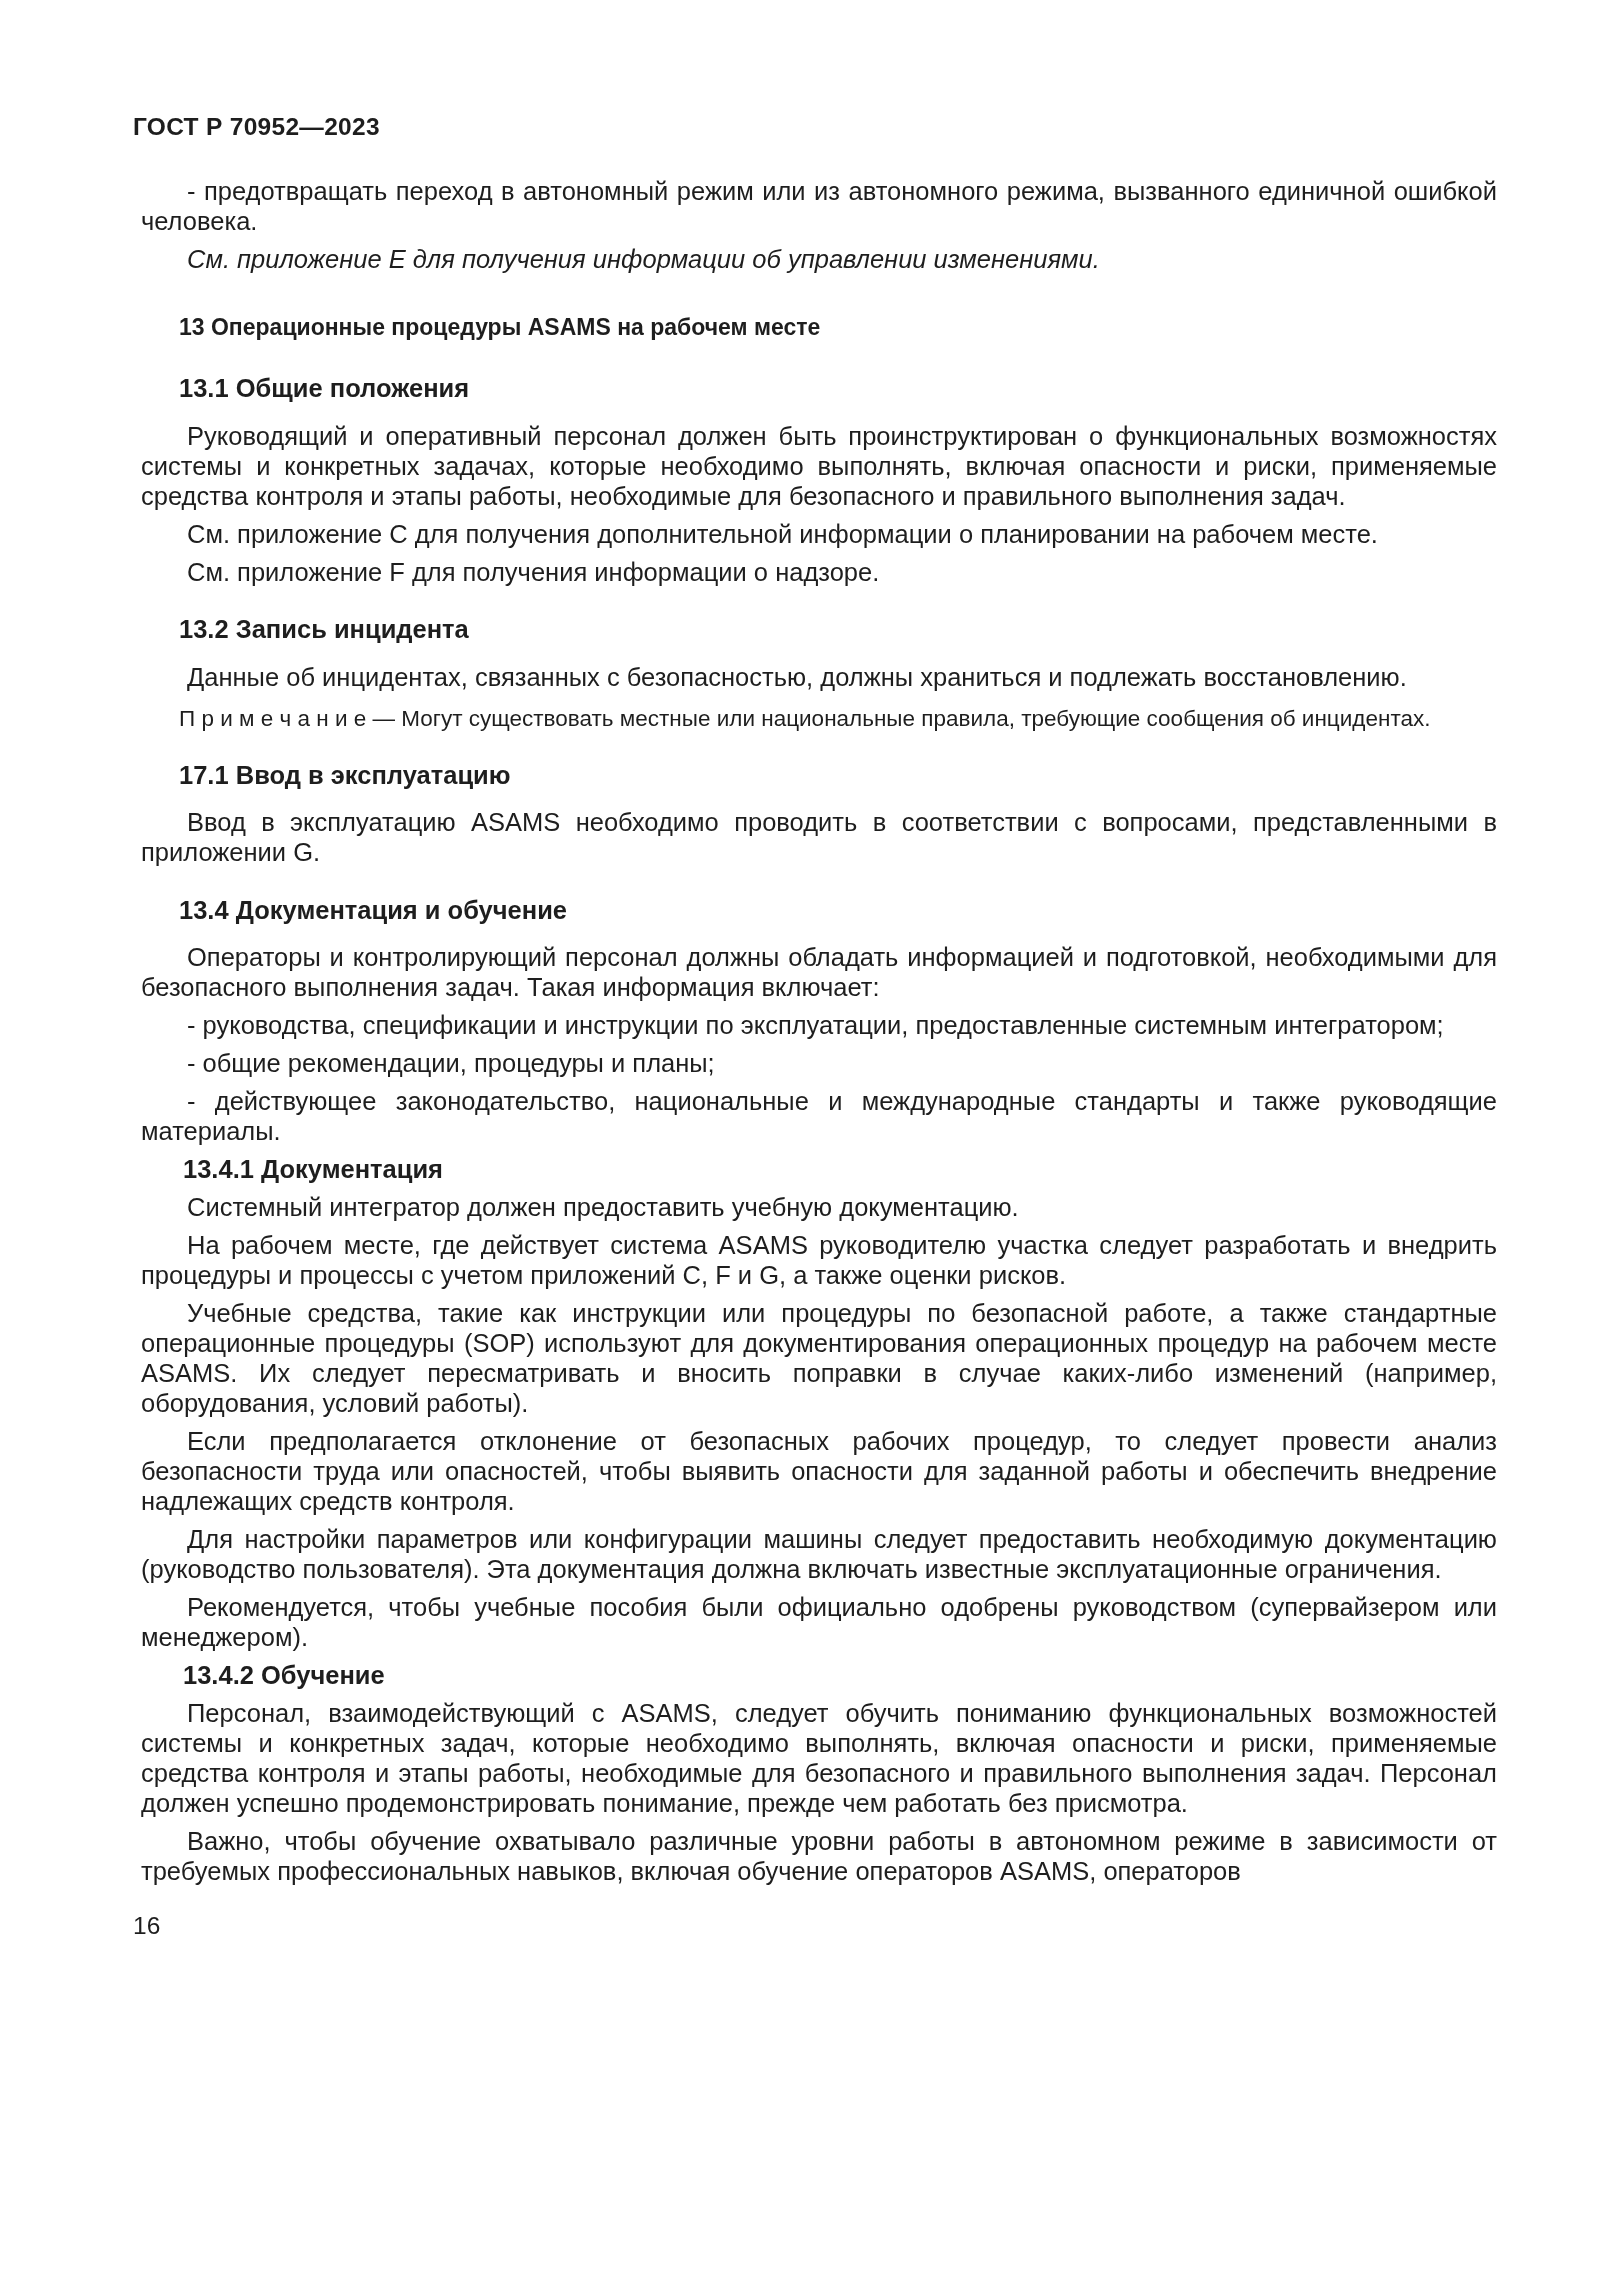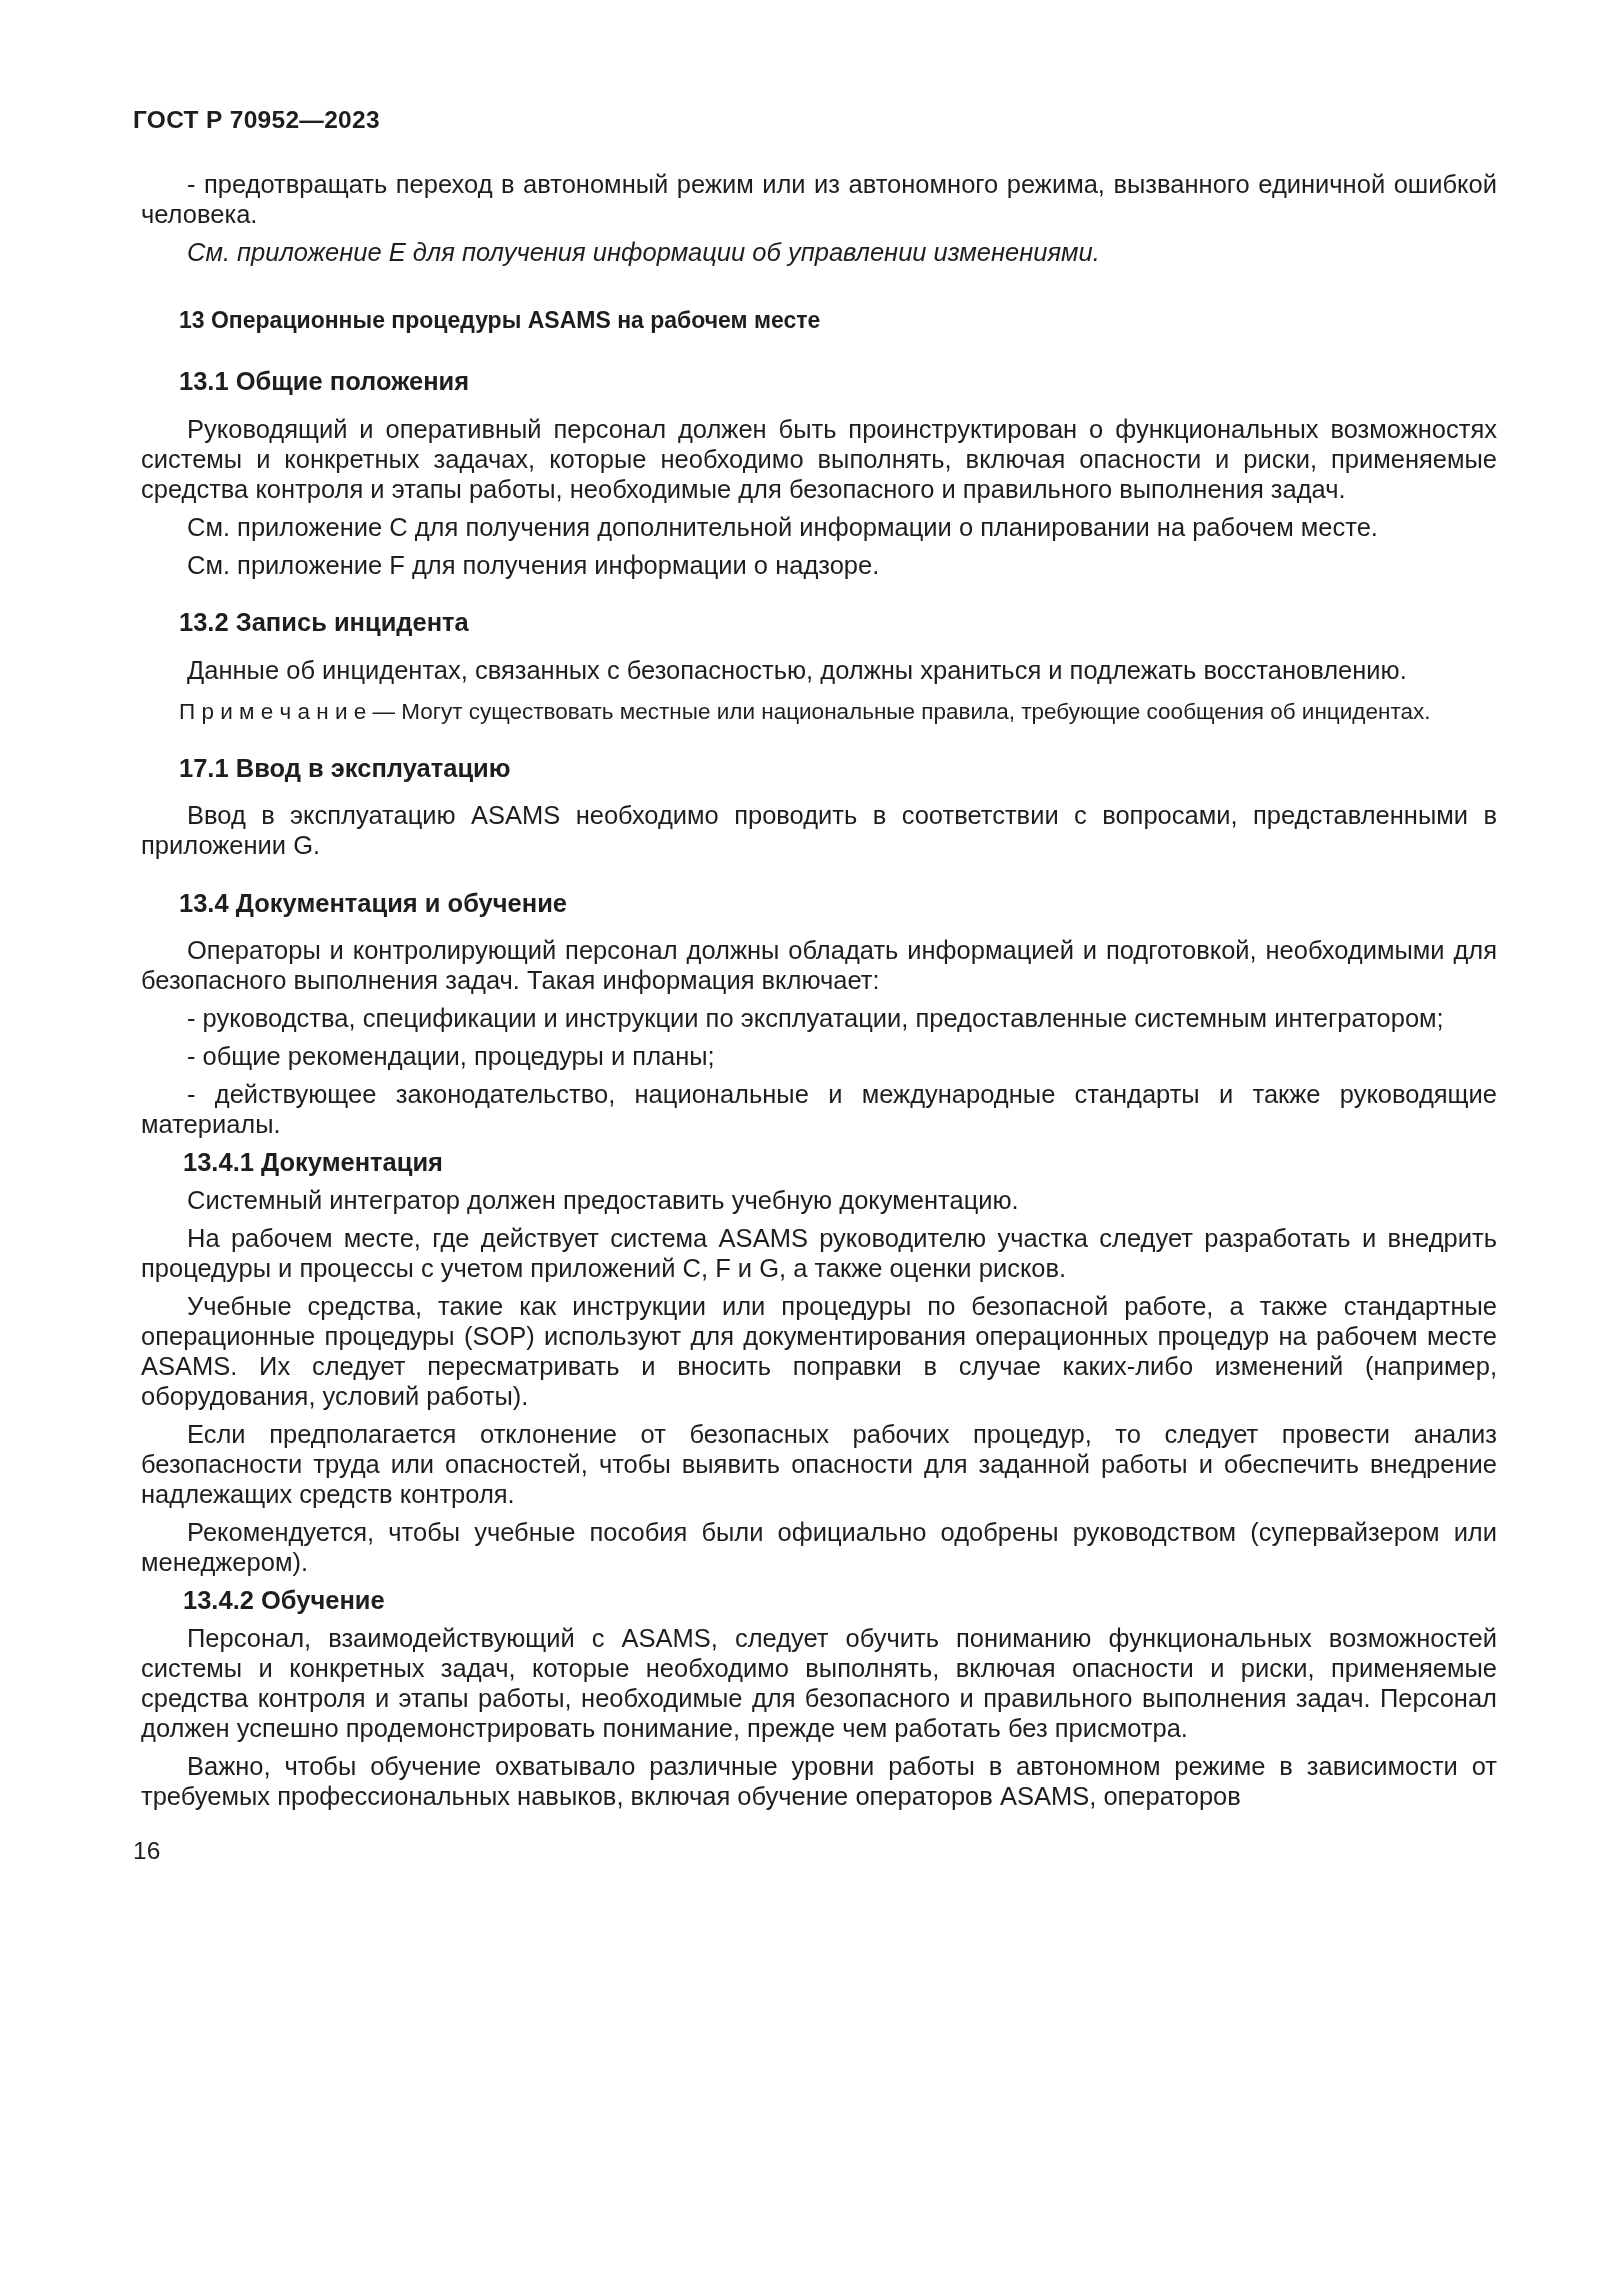--- a/index.html
+++ b/index.html
@@ -16,21 +16,21 @@
     box-sizing: border-box;
     padding: 102px 116px 0 133px;
     font-family: "Liberation Sans", "DejaVu Sans", sans-serif;
     color: #1e1e1e;
     overflow: hidden;
   }
   .doc-header {
     font-size: 24.5px;
     font-weight: bold;
     letter-spacing: 0.3px;
-    margin: 4px 0 35px 0;
+    margin: 11px 0 35px 0;
   }
   .doc-body {
     font-size: 25.5px;
     line-height: 30px;
   }
   .para {
     margin: 8px;
     text-indent: 46px;
     text-align: justify;
   }
@@ -102,20 +102,21 @@
     <p class="para">Операторы и контролирующий персонал должны обладать информацией и подготовкой, необходимыми для безопасного выполнения задач. Такая информация включает:</p>
     <p class="para">- руководства, спецификации и инструкции по эксплуатации, предоставленные системным интегратором;</p>
     <p class="para">- общие рекомендации, процедуры и планы;</p>
     <p class="para">- действующее законодательство, национальные и международные стандарты и также руководящие материалы.</p>
 
     <h3 class="h3">13.4.1 Документация</h3>
     <p class="para">Системный интегратор должен предоставить учебную документацию.</p>
     <p class="para">На рабочем месте, где действует система ASAMS руководителю участка следует разработать и внедрить процедуры и процессы с учетом приложений C, F и G, а также оценки рисков.</p>
     <p class="para">Учебные средства, такие как инструкции или процедуры по безопасной работе, а также стандартные операционные процедуры (SOP) используют для документирования операционных процедур на рабочем месте ASAMS. Их следует пересматривать и вносить поправки в случае каких-либо изменений (например, оборудования, условий работы).</p>
     <p class="para">Если предполагается отклонение от безопасных рабочих процедур, то следует провести анализ безопасности труда или опасностей, чтобы выявить опасности для заданной работы и обеспечить внедрение надлежащих средств контроля.</p>
+    <p class="para">Для настройки параметров или конфигурации машины следует предоставить необходимую документацию (руководство пользователя). Эта документация должна включать известные эксплуатационные ограничения.</p>
     <p class="para">Рекомендуется, чтобы учебные пособия были официально одобрены руководством (супервайзером или менеджером).</p>
 
     <h3 class="h3">13.4.2 Обучение</h3>
     <p class="para">Персонал, взаимодействующий с ASAMS, следует обучить пониманию функциональных возможностей системы и конкретных задач, которые необходимо выполнять, включая опасности и риски, применяемые средства контроля и этапы работы, необходимые для безопасного и правильного выполнения задач. Персонал должен успешно продемонстрировать понимание, прежде чем работать без присмотра.</p>
     <p class="para">Важно, чтобы обучение охватывало различные уровни работы в автономном режиме в зависимости от требуемых профессиональных навыков, включая обучение операторов ASAMS, операторов</p>
   </main>
 
   <footer class="doc-footer">16</footer>
 
 </div>

